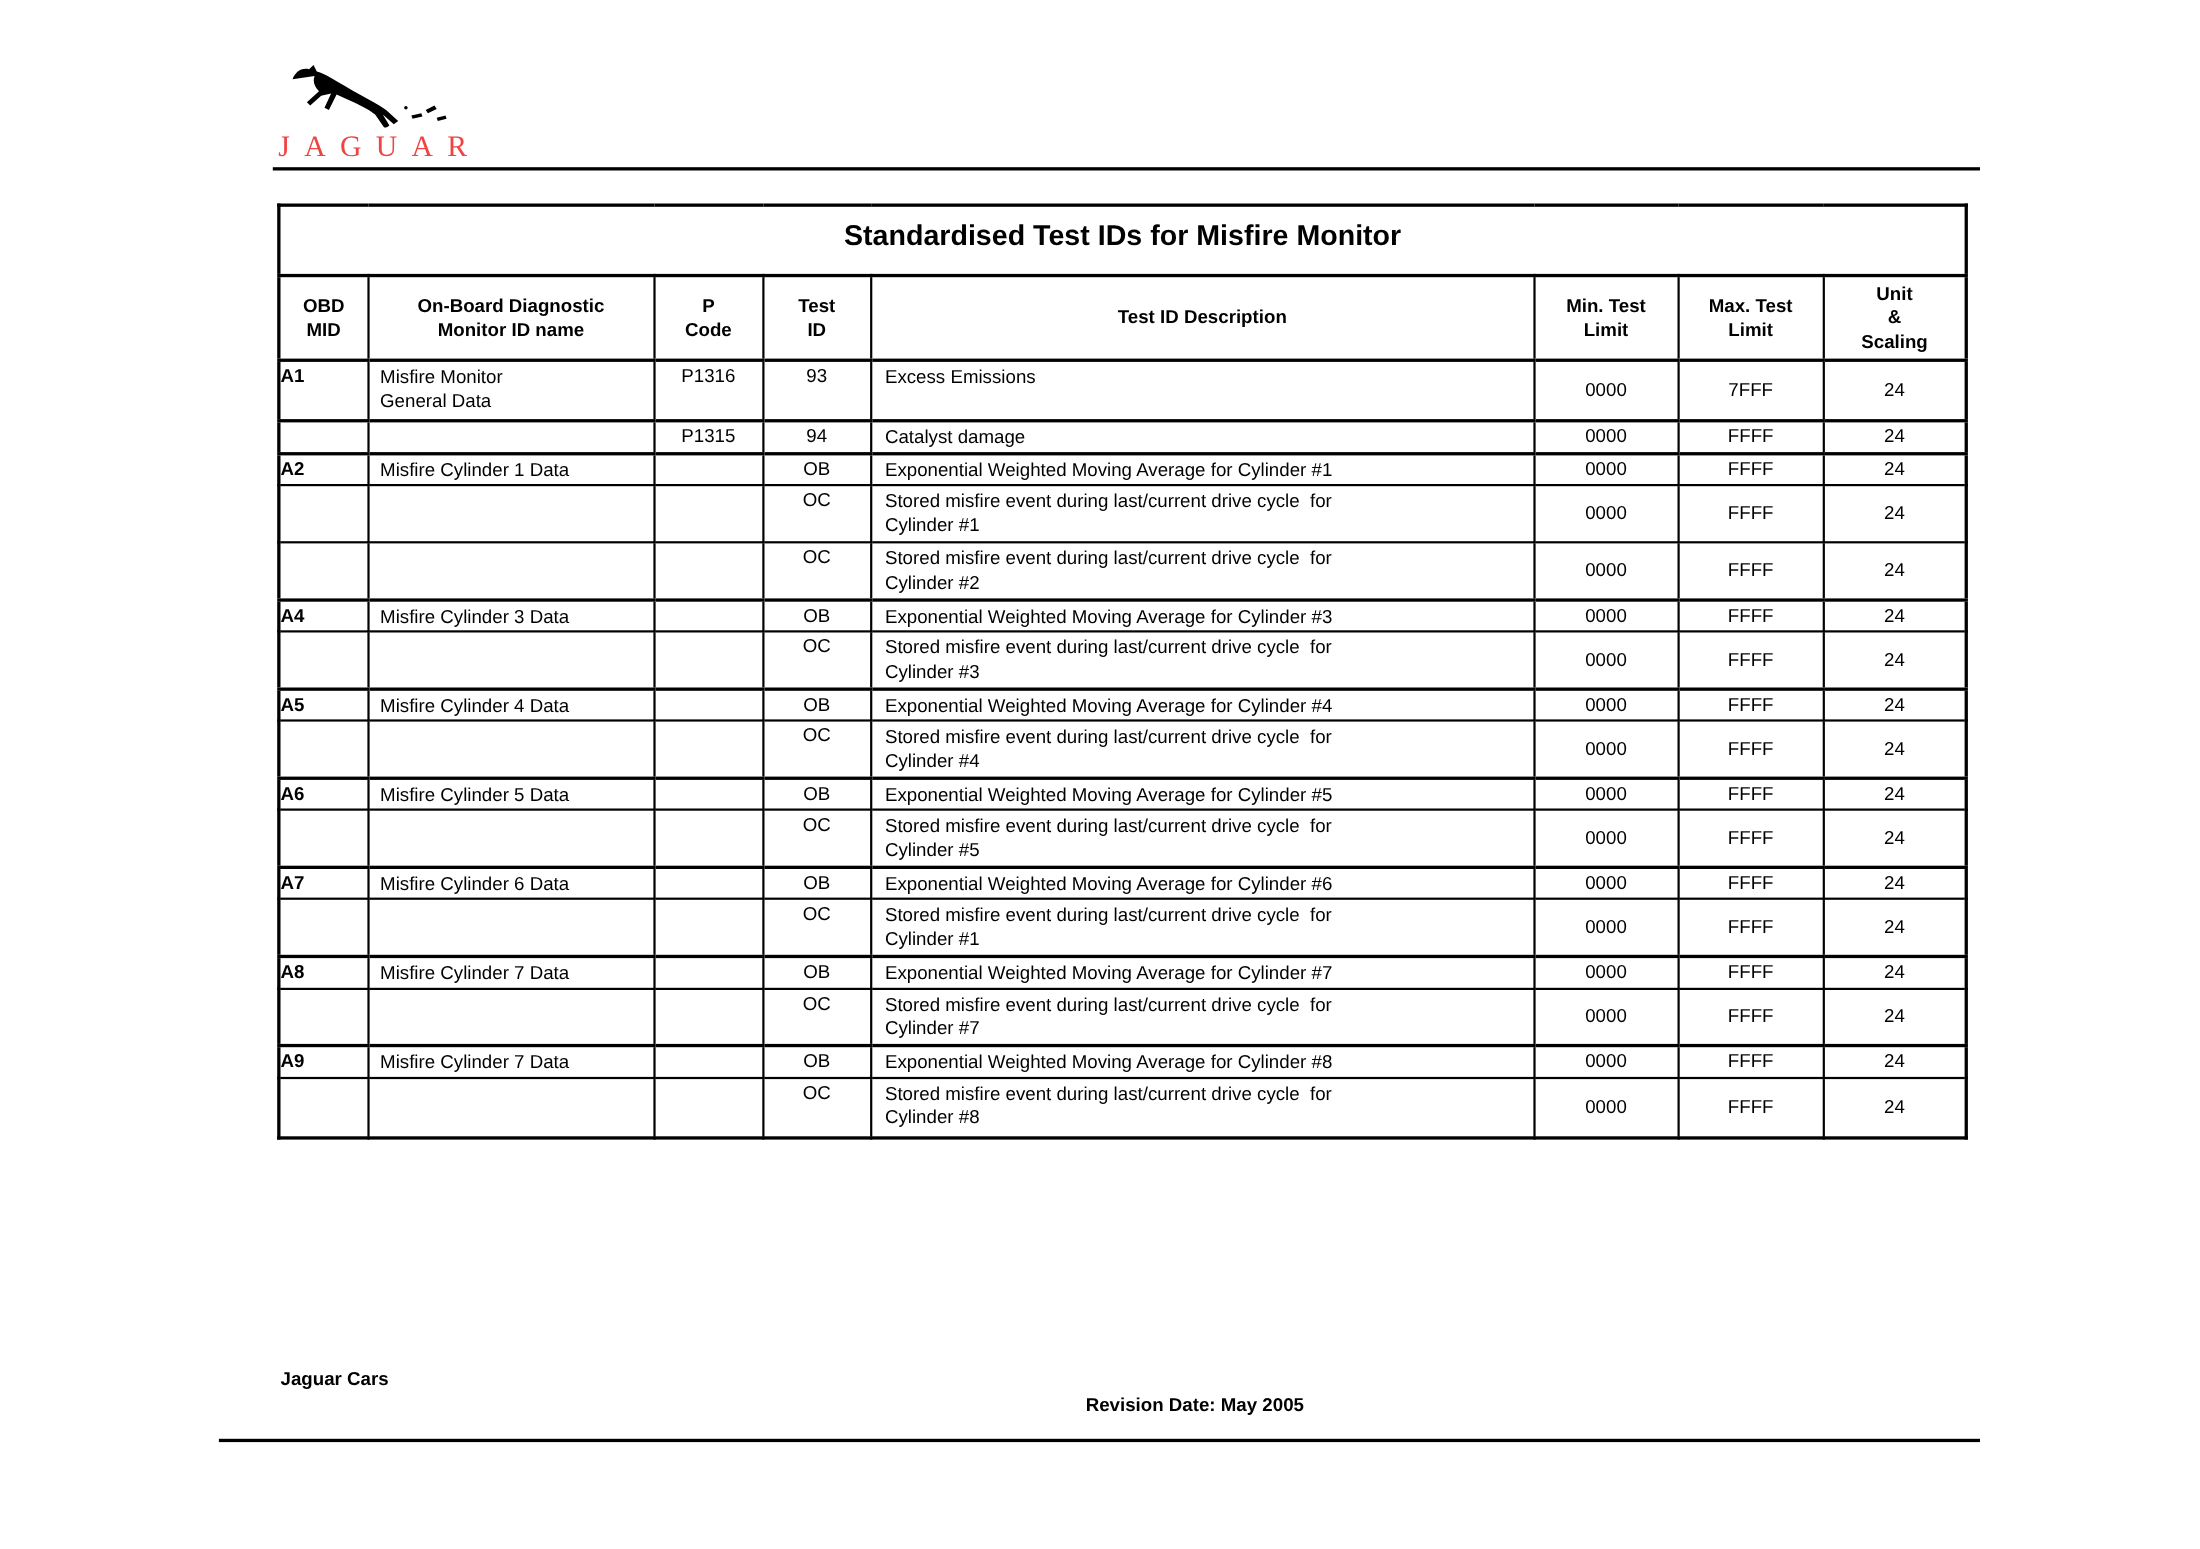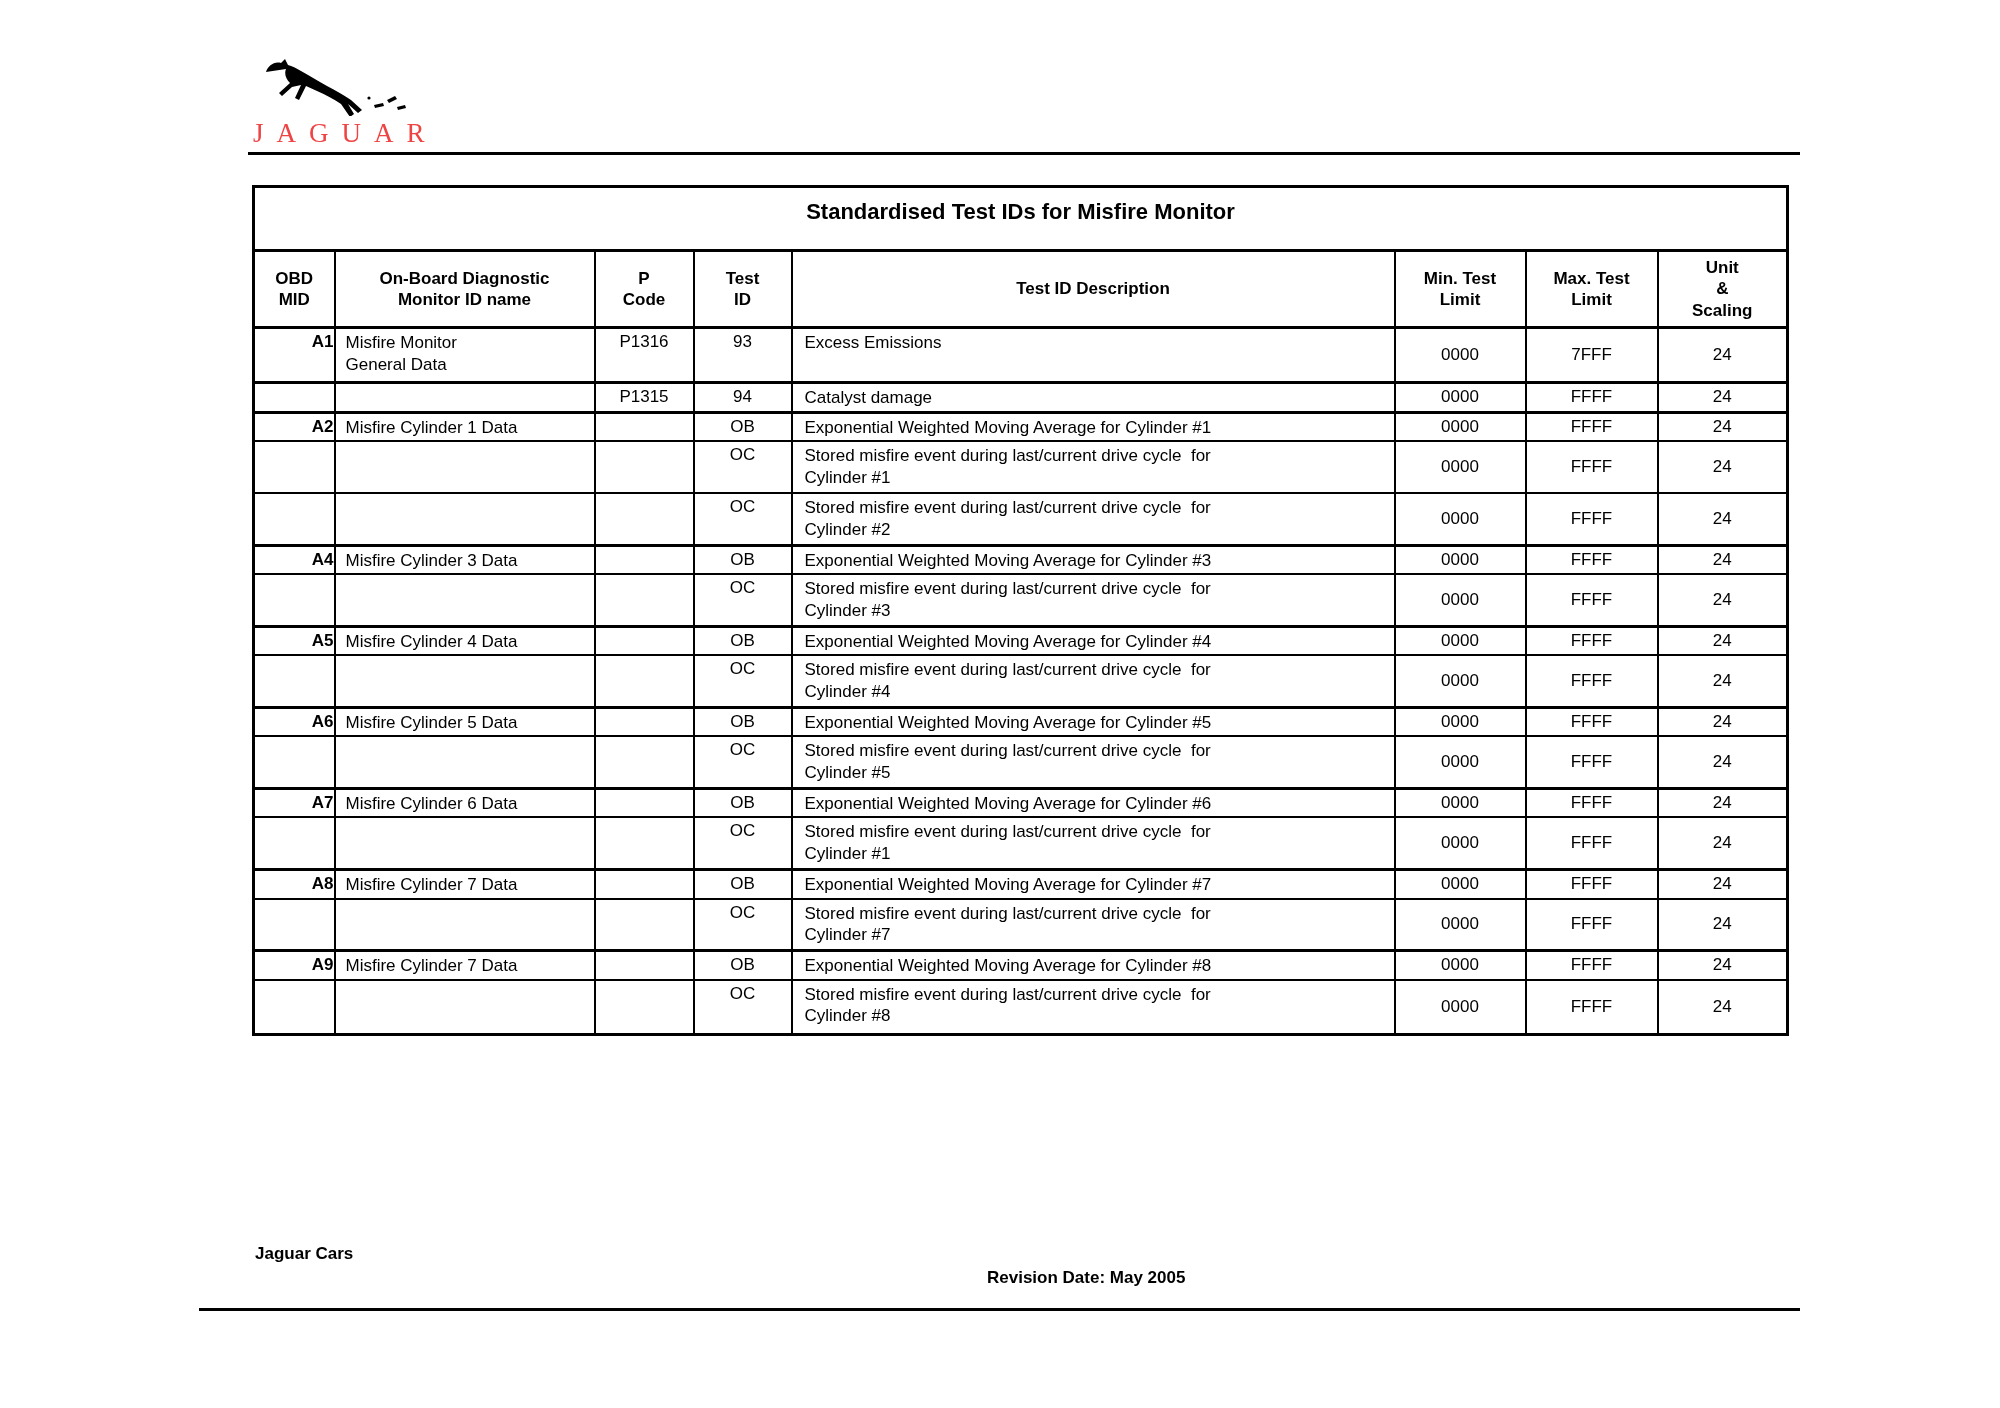--- a/index.html
+++ b/index.html
@@ -22,35 +22,35 @@
   
   table.testid {
     position:absolute; left:252px; top:185px; width:1534px;
     border-collapse:collapse; table-layout:fixed;
     border:3px solid #000;
     font-size:17px;
   }
   table.testid th, table.testid td { border:2px solid #000; overflow:hidden; }
 
   .title-cell {
-    height:64px; font-size:22px; font-weight:bold; text-align:center;
+    height:64px; font-size:26px; font-weight:bold; text-align:center;
     vertical-align:top; padding-top:11px; border-bottom:3px solid #000 !important;
   }
   tr.head-row th {
     height:77px; font-weight:bold; text-align:center; vertical-align:middle;
     white-space:pre-line; line-height:1.25; border-bottom:3px solid #000;
   }
 
   tr.rh-tall { height:55px; }
   tr.rh-thin { height:26px; }
   tr.rh-ob   { height:29px; }
   tr.rh-oc   { height:52px; }
   tr.gs td   { border-top:3px solid #000; }
 
-  td.c0 { text-align:right; font-weight:bold; vertical-align:top; padding-top:3px; }
+  td.c0 { text-align:left; font-weight:bold; vertical-align:top; padding-top:3px; }
   td.c1 { text-align:left; vertical-align:top; padding:3px 6px 2px 10px; white-space:pre-wrap; line-height:1.27; }
   td.c2, td.c3 { text-align:center; vertical-align:top; padding-top:3px; }
   td.c4 { text-align:left; vertical-align:top; padding:3px 8px 2px 12px; white-space:pre-wrap; line-height:1.27; }
   td.c5, td.c6, td.c7 { text-align:center; vertical-align:middle; }
 
   
   .footer-rule { position:absolute; left:199px; top:1308px; width:1601px; height:3px; background:#000; }
   .footer-left   { position:absolute; left:255px; top:1244px; font-size:17px; font-weight:bold; }
   .footer-center { position:absolute; left:987px; top:1268px; font-size:17px; font-weight:bold; }
 </style>

